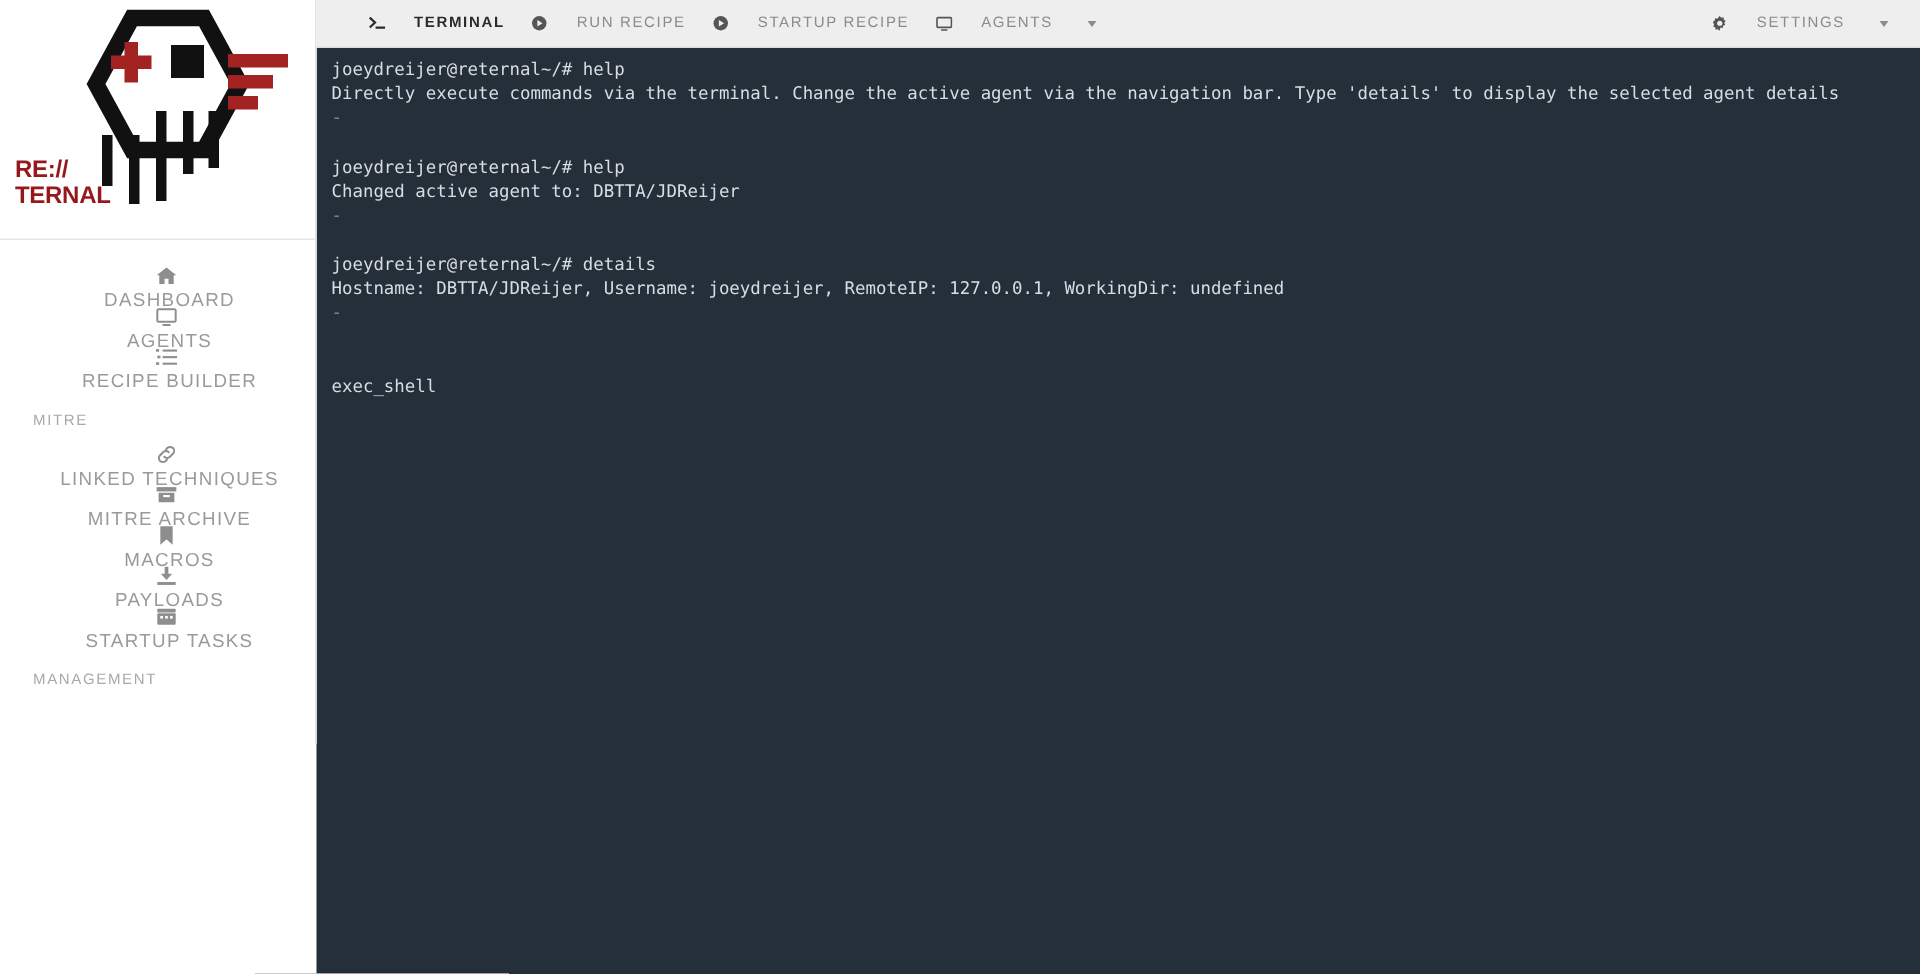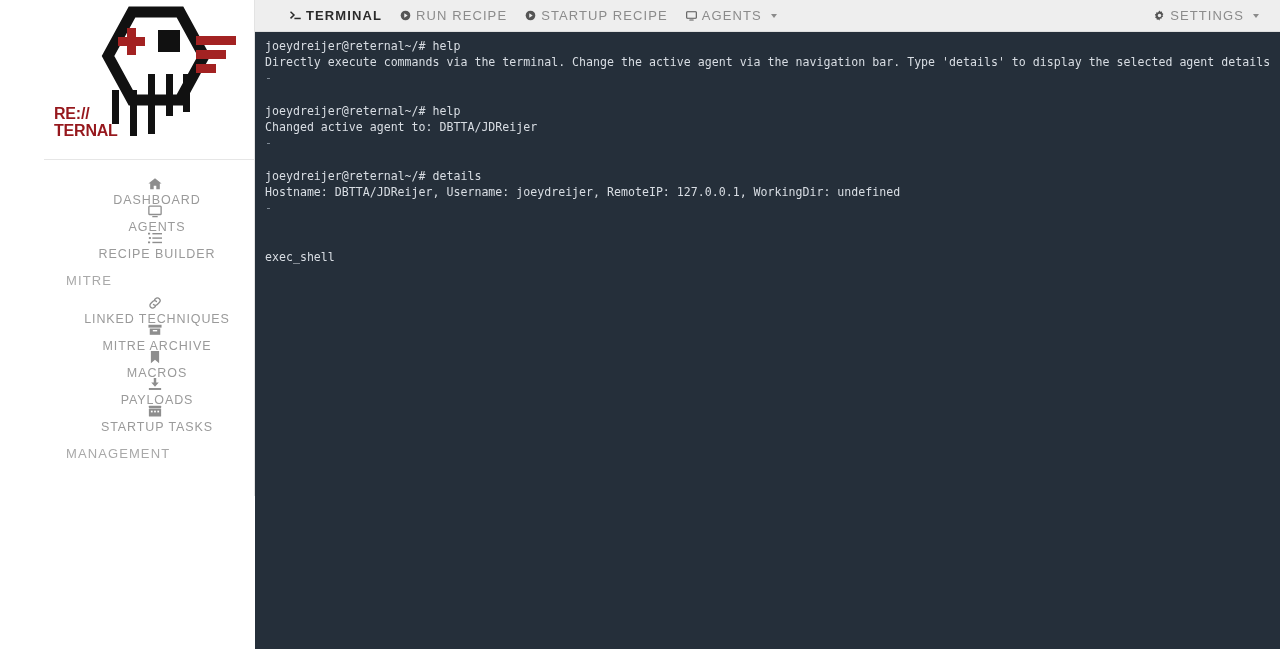--- a/index.html
+++ b/index.html
@@ -12,21 +12,20 @@
   .app { display: flex; width: 1280px; height: 649px; }
 
   
   .sidebar {
     width: 211px;
     height: 496px;
     background: #ffffff;
     border-right: 1px solid #e3e3e3;
     flex: 0 0 211px;
     position: relative;
-    margin-left: 44px;
   }
   .logo-block {
     height: 160px;
     position: relative;
     border-bottom: 1px solid #e6e6e6;
   }
   .logo-svg { position: absolute; left: 38px; top: 4px; }
   .logo-word {
     position: absolute;
     left: 10px; top: 105px;
@@ -60,21 +59,21 @@
   }
   .nav-ico svg { display: block; }
   .nav-label { display: inline-block; }
   .nav-section {
     height: 26px;
     display: flex;
     align-items: center;
     padding-left: 22px;
     margin-top: 12px;
     color: #a9a9a9;
-    font-size: 13px;
+    font-size: 10px;
     letter-spacing: 1.1px;
   }
 
   
   .main {
     flex: 1 1 auto;
     display: flex;
     flex-direction: column;
     height: 649px;
     min-width: 0;
@@ -84,24 +83,24 @@
     flex: 0 0 32px;
     background: #eeeeee;
     border-bottom: 1px solid #dedede;
     display: flex;
     align-items: center;
     padding: 0 12px 0 26px;
   }
   .tb-item {
     display: flex;
     align-items: center;
-    gap: 5px;
+    gap: 19px;
     height: 32px;
     padding: 0 9px;
-    font-size: 13px;
+    font-size: 10px;
     letter-spacing: 1.1px;
     color: #8b8b8b;
     cursor: pointer;
     white-space: nowrap;
   }
   .tb-item.active { color: #2b2b2b; font-weight: bold; }
   .tb-item .tb-ico { display: inline-flex; align-items: center; color: #555; }
   .tb-item.active .tb-ico { color: #2b2b2b; }
   .tb-ico svg { display: block; }
   .caret {

